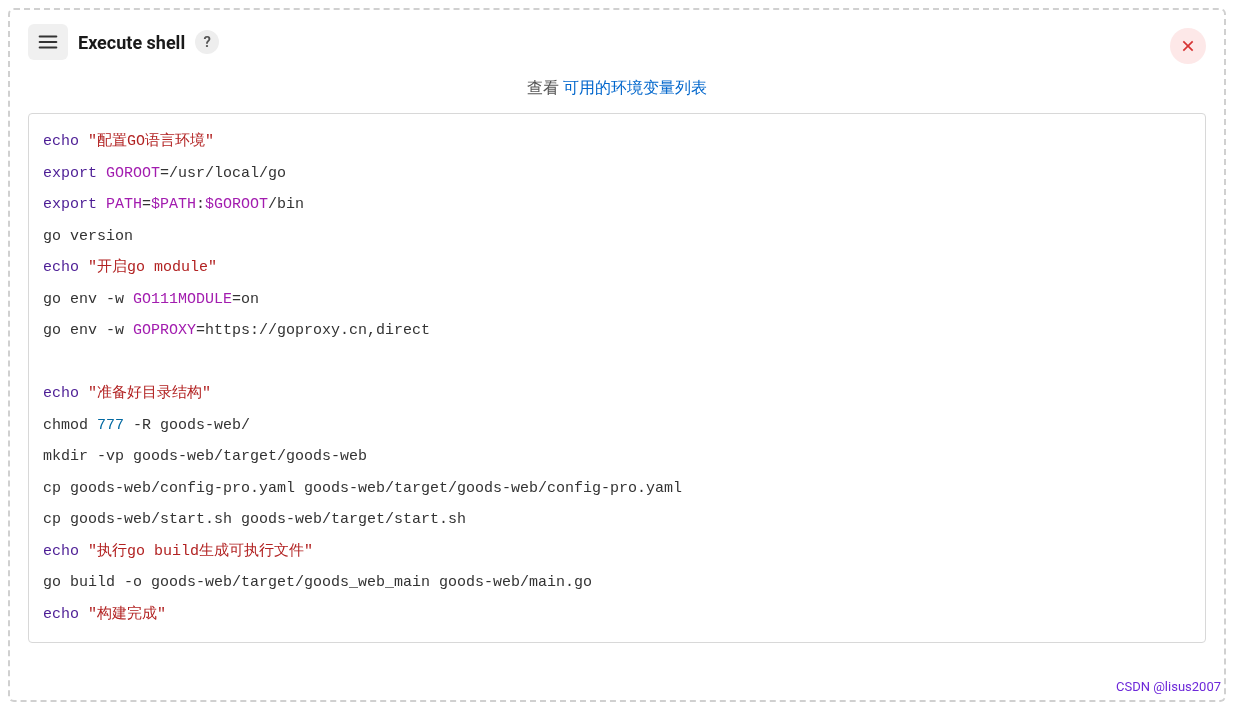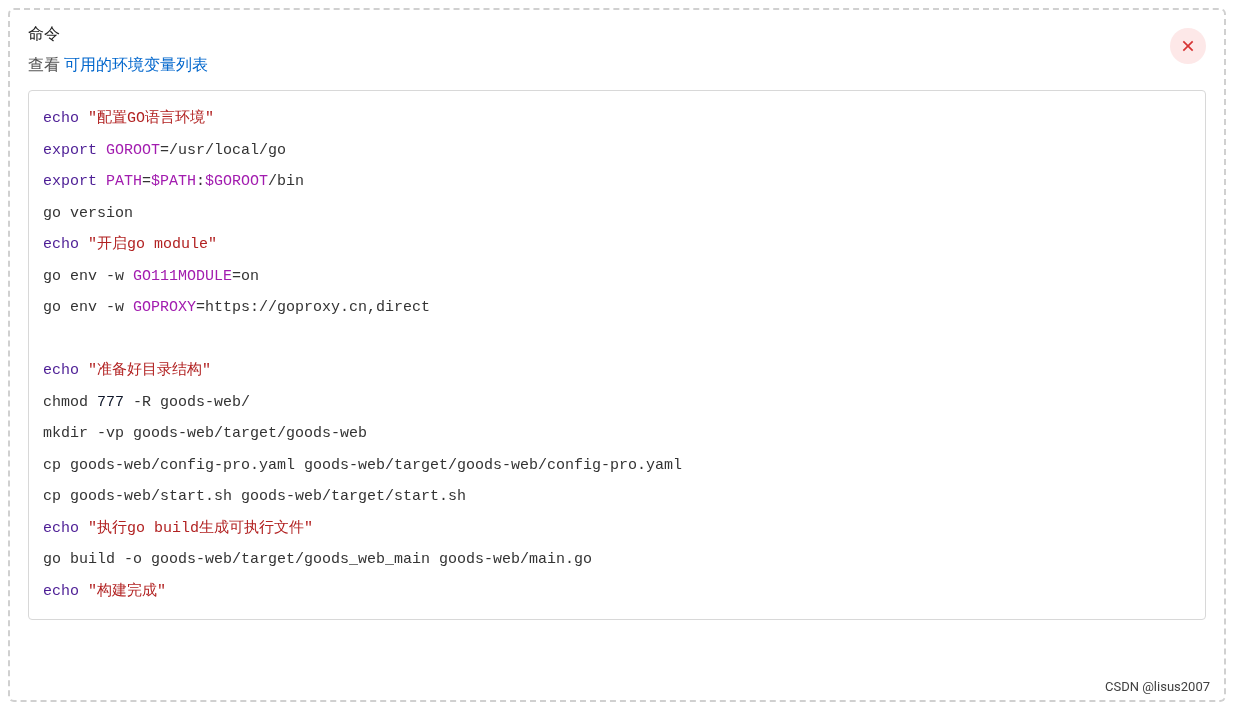--- a/index.html
+++ b/index.html
@@ -80,62 +80,71 @@
     }
     .field-label {
       font-size: 16px;
       color: #222;
       margin-bottom: 10px;
     }
     .help-line {
       font-size: 16px;
       color: #555;
       margin-bottom: 14px;
+      text-align: center;
     }
     .help-link {
       color: #0066cc;
       text-decoration: none;
     }
     .code-box {
       border: 1px solid #d8d8d8;
       border-radius: 4px;
       padding: 12px 14px;
       font-family: Consolas, "Courier New", monospace;
       font-size: 15px;
       line-height: 2.1;
       color: #333;
       white-space: pre;
       overflow: auto;
       background: #fff;
     }
     .tok-kw { color: #4c1d95; }
     .tok-str { color: #b22222; }
     .tok-var { color: #a21caf; }
-    .tok-num { color: #0f172a; }
+    .tok-num { color: #0369a1; }
     .watermark {
       position: absolute;
       bottom: 6px;
-      right: 14px;
+      right: 3px;
       font-size: 13px;
-      color: #404040;
+      color: #6d28d9;
       pointer-events: none;
     }
   </style>
 </head>
 <body>
 
 <div class="panel">
+  <div class="panel-header">
+    <div class="drag-handle">
+      <svg viewBox="0 0 24 24">
+        <path d="M3 6h18M3 12h18M3 18h18" stroke="#333" stroke-width="2.4" stroke-linecap="round" fill="none"></path>
+      </svg>
+    </div>
+    <div class="panel-title">Execute shell</div>
+    <div class="help-btn">?</div>
+  </div>
 
   <div class="close-btn">
     <svg viewBox="0 0 24 24">
       <path d="M5 5l14 14M19 5L5 19" fill="none"></path>
     </svg>
   </div>
 
-  <div class="field-label">命令</div>
 
   <div class="help-line">
     <span>查看 </span><a href="#" class="help-link">可用的环境变量列表</a>
   </div>
 
   <div class="code-box" id="code-box"><span class="tok-kw">echo</span> <span class="tok-str">"配置GO语言环境"</span>
 <span class="tok-kw">export</span> <span class="tok-var">GOROOT</span>=/usr/local/go
 <span class="tok-kw">export</span> <span class="tok-var">PATH</span>=<span class="tok-var">$PATH</span>:<span class="tok-var">$GOROOT</span>/bin
 go version
 <span class="tok-kw">echo</span> <span class="tok-str">"开启go module"</span>

